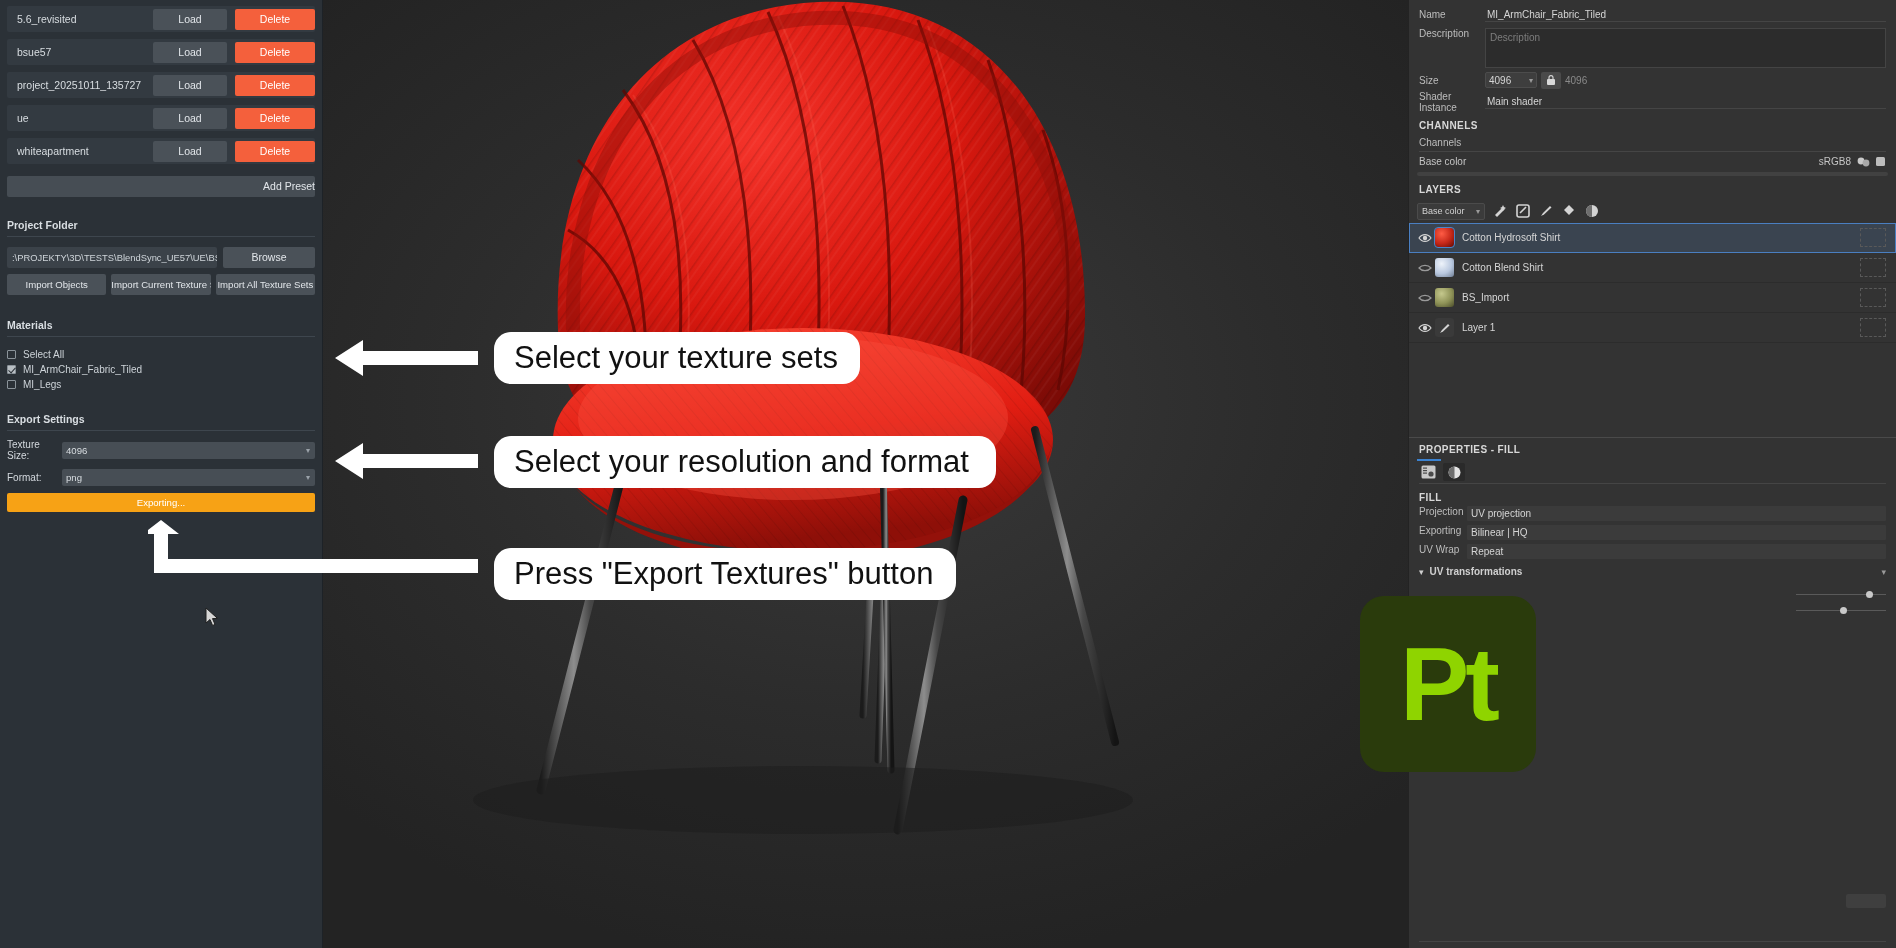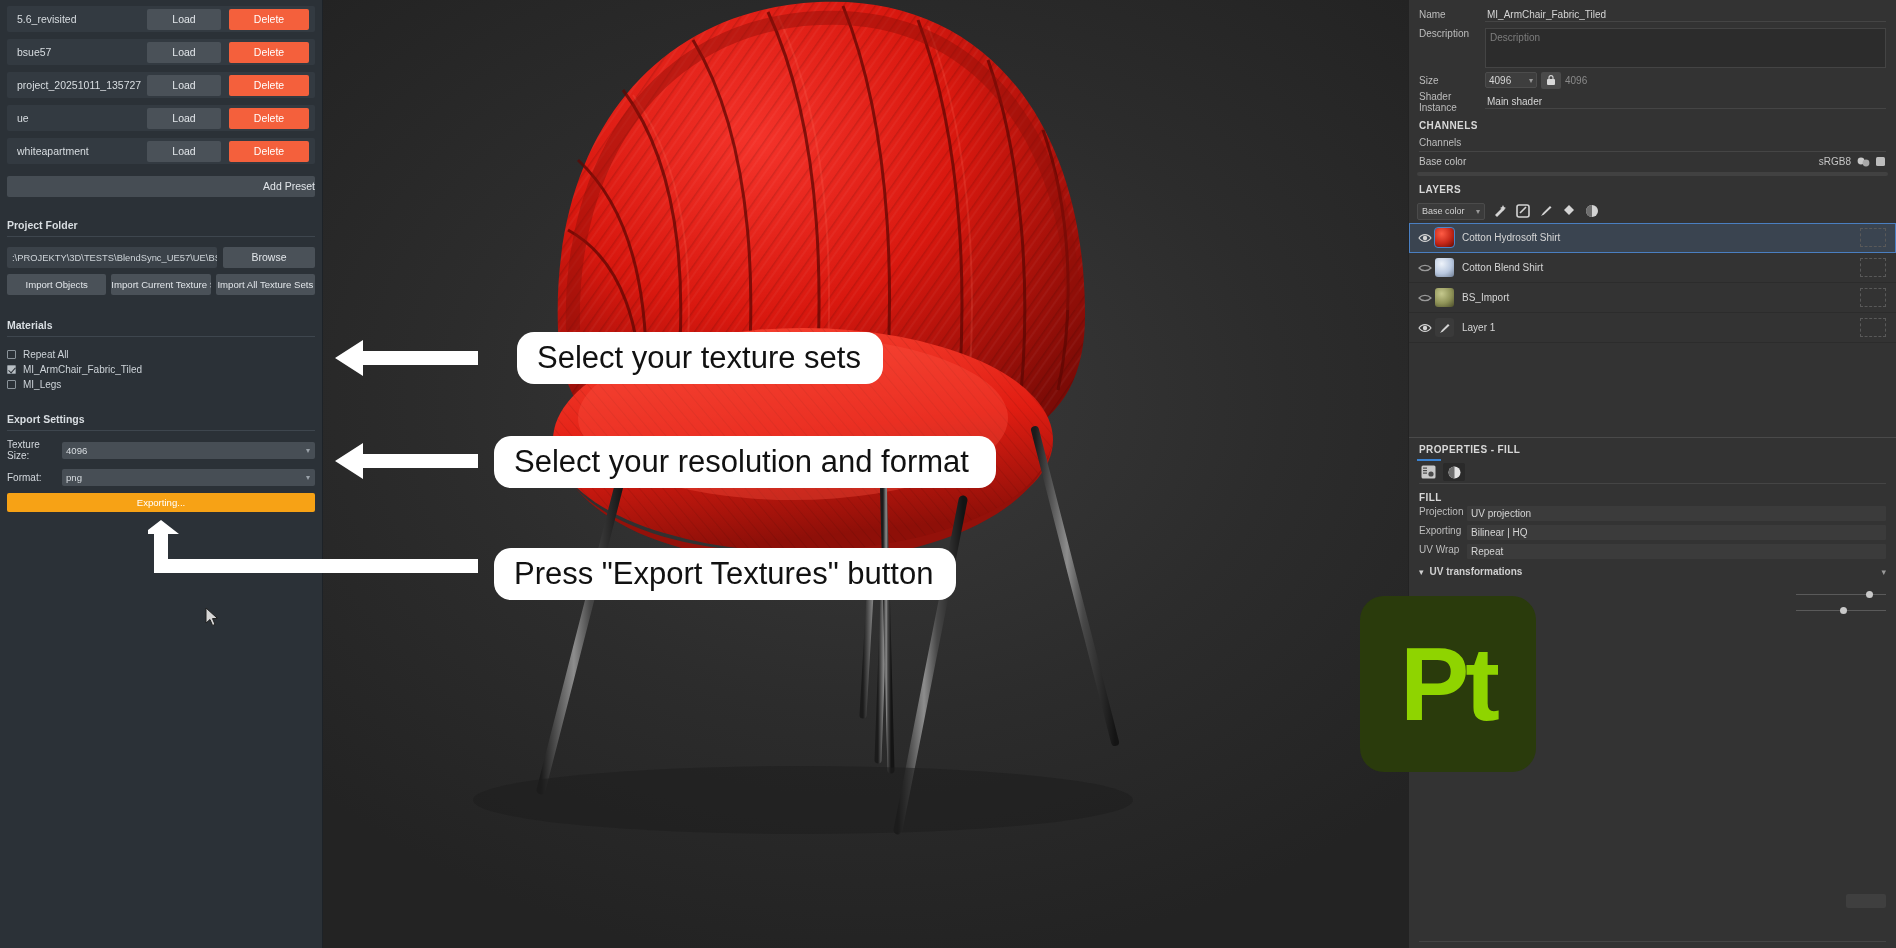--- a/index.html
+++ b/index.html
@@ -31,21 +31,21 @@
     white-space: nowrap; overflow: hidden; text-overflow: ellipsis;
   }
   .btn-load {
     width: 74px; height: 21px; line-height: 21px; text-align: center;
     background: #4a5158; color: #e2e6ea; font-size: 10.5px;
     border-radius: 2px; margin-right: 8px;
   }
   .btn-delete {
     width: 80px; height: 21px; line-height: 21px; text-align: center;
     background: #f4603c; color: #ffffff; font-size: 10.5px;
-    border-radius: 2px; margin-right: 6px;
+    border-radius: 2px; 
   }
   .btn-wide {
     margin: 6px 7px 0 7px; height: 21px; line-height: 21px;
     text-align: right; background: #464d54; color: #e2e6ea;
     font-size: 10.5px; border-radius: 2px;
   }
 
   .section-head {
     margin: 22px 7px 0 7px;
     color: #d9dee2; font-size: 10.5px; font-weight: bold;
@@ -255,21 +255,21 @@
     <div class="import-row">
       <div class="btn-import">Import Objects</div>
       <div class="btn-import">Import Current Texture Set</div>
       <div class="btn-import">Import All Texture Sets</div>
     </div>
 
     <div class="section-head" style="margin-top:24px">Materials</div>
     <div class="mat-list">
       <div class="mat-item">
         <div class="cbox"></div>
-        <div class="mat-label">Repeat All</div>
+        <div class="mat-label">Select All</div>
       </div>
       <div class="mat-item">
         <div class="cbox on"></div>
         <div class="mat-label">MI_ArmChair_Fabric_Tiled</div>
       </div>
       <div class="mat-item">
         <div class="cbox"></div>
         <div class="mat-label">MI_Legs</div>
       </div>
     </div>
@@ -368,21 +368,21 @@
         <path d="M560 470 L568 770" stroke="url(#legG)" stroke-width="7" fill="none" stroke-linecap="round"></path>
       </g>
 
       <ellipse cx="480" cy="800" rx="330" ry="34" fill="#1d1d1d" opacity="0.55"></ellipse>
     </svg>
   </div>
 
   <svg class="arrow-h" style="left:333px; top:337px; width:145px; height:42px;" viewBox="0 0 145 42">
     <path d="M145 14 L30 14 L30 3 L2 21 L30 39 L30 28 L145 28 Z" fill="#ffffff"></path>
   </svg>
-  <div class="callout" style="left:517px; top:332px; width:366px; height:52px;">
+  <div class="callout" style="left:494px; top:332px; width:366px; height:52px;">
     <span>Select your texture sets</span>
   </div>
 
   <svg class="arrow-h" style="left:333px; top:440px; width:145px; height:42px;" viewBox="0 0 145 42">
     <path d="M145 14 L30 14 L30 3 L2 21 L30 39 L30 28 L145 28 Z" fill="#ffffff"></path>
   </svg>
   <div class="callout" style="left:494px; top:436px; width:502px; height:52px;">
     <span>Select your resolution and format</span>
   </div>
 

